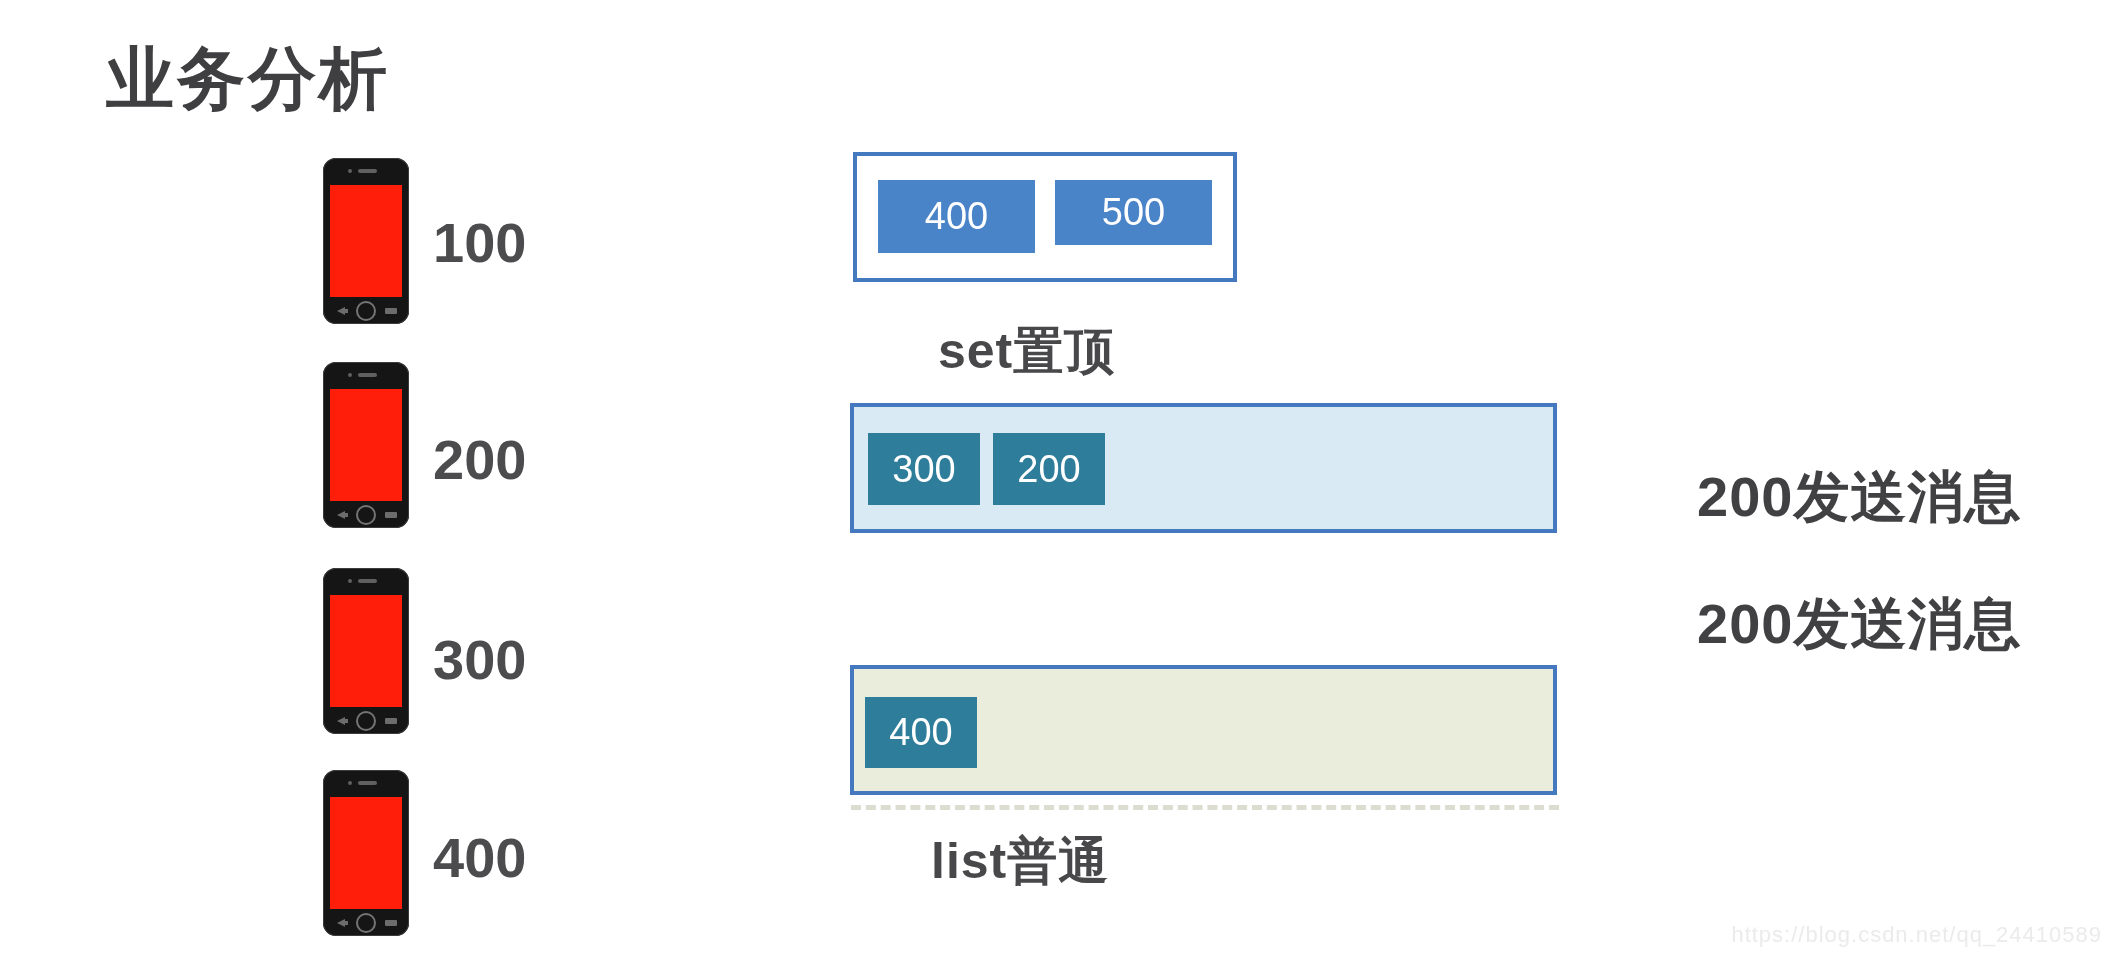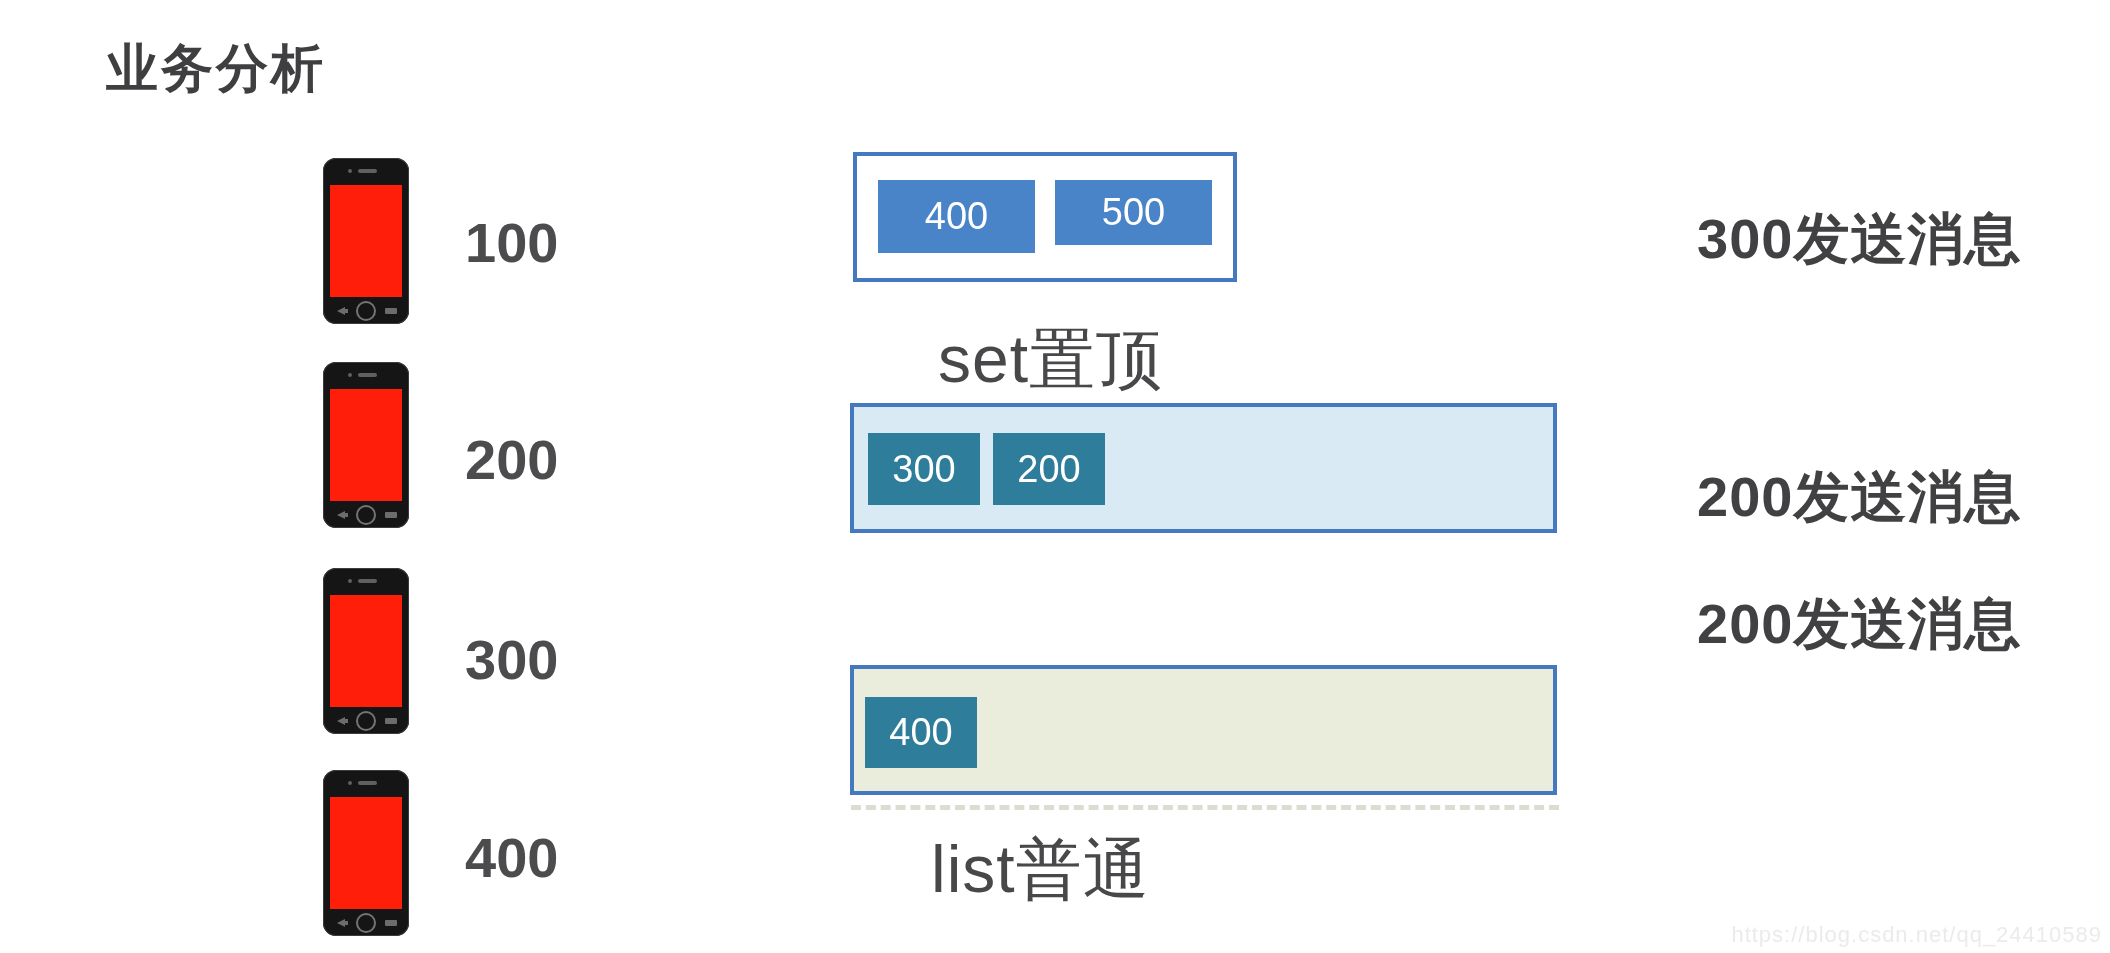--- a/index.html
+++ b/index.html
@@ -1,21 +1,21 @@
 <!DOCTYPE html>
 <html><head>
 <meta charset="utf-8">
 <style>
   html,body{margin:0;padding:0;background:#ffffff;}
   .canvas{
     position:relative;width:2110px;height:953px;background:#ffffff;
     font-family:"Liberation Sans", sans-serif;overflow:hidden;
   }
   .title{
-    position:absolute;left:106px;top:34px;font-size:52px;font-weight:bold;
+    position:absolute;left:106px;top:34px;font-size:68px;font-weight:bold;
     color:#3f3f41;letter-spacing:3px;font-family:Liberation Serif, serif;
   }
   
   .phone{
     position:absolute;left:323px;width:86px;height:166px;background:#151515;
     border-radius:13px;box-shadow:inset 0 0 0 1px #3c3c3c;
   }
   .phone .screen{position:absolute;left:7px;right:7px;top:27px;bottom:27px;background:#fe1e0a;}
   .phone .cam{position:absolute;top:11px;left:25px;width:4px;height:4px;border-radius:50%;background:#606060;}
   .phone .speaker{position:absolute;top:11px;left:35px;width:19px;height:4px;border-radius:2px;background:#606060;}
@@ -23,35 +23,35 @@
     position:absolute;bottom:9px;left:14px;width:0;height:0;
     border-top:4px solid transparent;border-bottom:4px solid transparent;border-right:8px solid #6c6c6c;
   }
   .phone .back::after{content:"";position:absolute;left:5px;top:-2px;width:6px;height:4px;background:#6c6c6c;}
   .phone .home{
     position:absolute;bottom:3px;left:50%;margin-left:-10px;width:16px;height:16px;
     border:2px solid #747474;border-radius:50%;
   }
   .phone .menu{position:absolute;bottom:10px;right:12px;width:12px;height:6px;background:#6c6c6c;border-radius:1px;}
   .phone-label{
-    position:absolute;left:433px;font-size:56px;font-weight:bold;color:#4c4c4e;line-height:1;margin-left:32px;
+    position:absolute;left:433px;font-size:56px;font-weight:bold;color:#4c4c4e;line-height:1;
   }
   
   .box{position:absolute;border:4px solid #4579bf;box-sizing:border-box;}
   .box-set{left:853px;top:152px;width:384px;height:130px;background:#ffffff;}
   .box-list-normal{left:850px;top:403px;width:707px;height:130px;background:#d9eaf4;}
   .box-list-top{left:850px;top:665px;width:707px;height:130px;background:#eaeddc;}
   .chip{
     position:absolute;display:flex;align-items:center;justify-content:center;
     color:#ffffff;font-size:38px;font-weight:400;
   }
   .chip-blue{background:#4a84c8;}
   .chip-teal{background:#2e7d9b;}
   .group-label{
-    position:absolute;font-size:66px;font-weight:normal;color:#48484a;line-height:1;letter-spacing:1px;
+    position:absolute;font-size:50px;font-weight:bold;color:#48484a;line-height:1;letter-spacing:1px;
   }
   .dashed-line{position:absolute;left:851px;top:805px;width:708px;border-top:5px dashed #dddcd0;}
   
   .msg{
     position:absolute;left:1697px;font-size:56px;font-weight:bold;color:#414144;line-height:1;letter-spacing:1px;
   }
   .watermark{
     position:absolute;right:8px;top:922px;font-size:22px;color:#ebebeb;letter-spacing:1px;
   }
 </style>
@@ -112,19 +112,18 @@
     <div class="chip chip-teal" style="left:14px;top:26px;width:112px;height:72px">300</div>
     <div class="chip chip-teal" style="left:139px;top:26px;width:112px;height:72px">200</div>
   </div>
 
   <div class="box box-list-top">
     <div class="chip chip-teal" style="left:11px;top:28px;width:112px;height:71px">400</div>
   </div>
   <div class="dashed-line"></div>
   <div class="group-label" style="left:931px;top:836px">list普通</div>
 
-  <div class="msg" style="top:211px">300发送消息</div>
   <div class="msg" style="top:469px">200发送消息</div>
   <div class="msg" style="top:596px">200发送消息</div>
 
   <div class="watermark">https://blog.csdn.net/qq_24410589</div>
 
 </div>
 
 </body></html>

